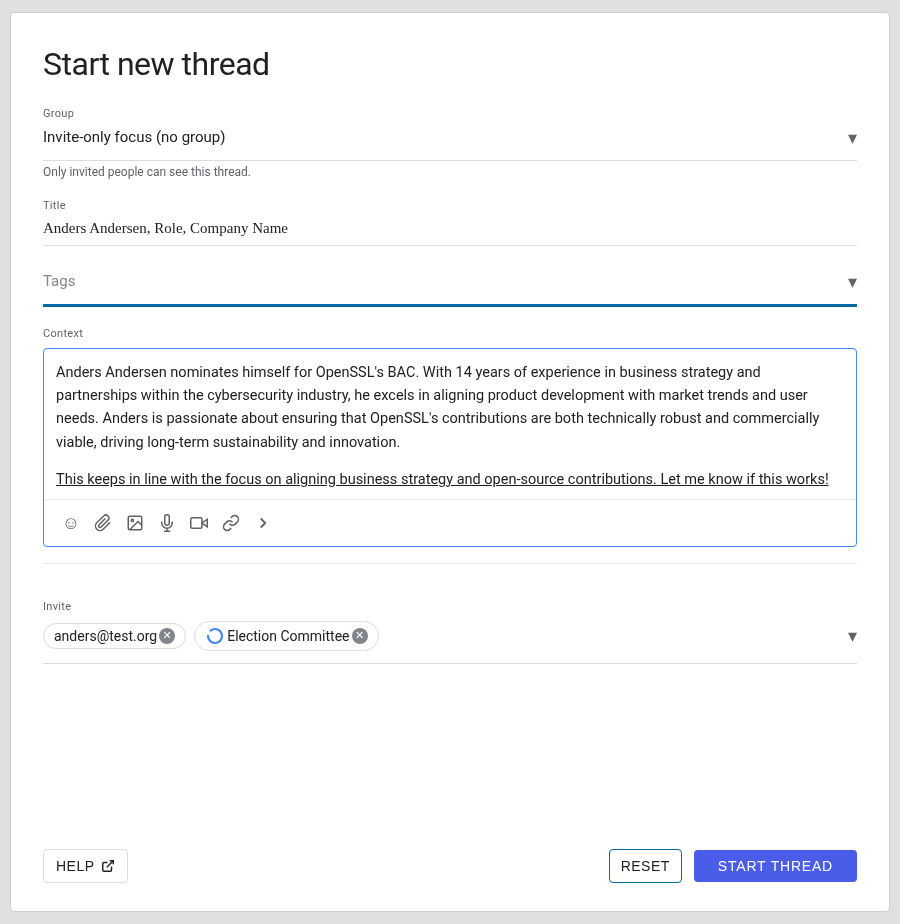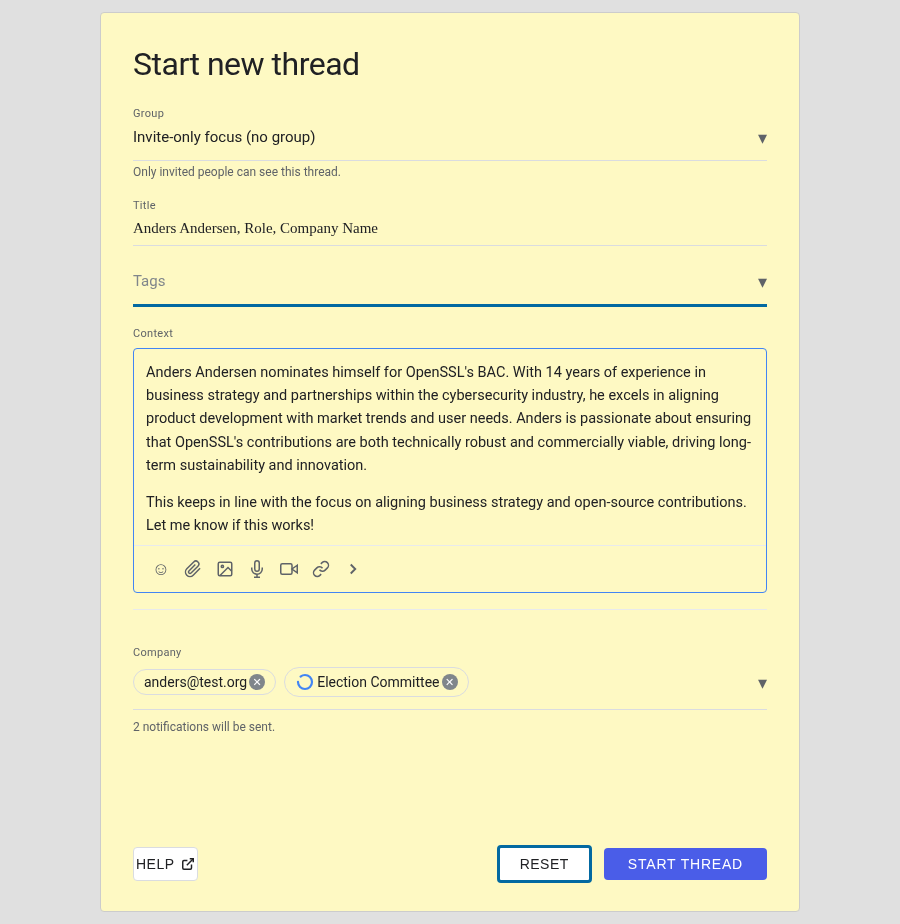--- a/index.html
+++ b/index.html
@@ -6,24 +6,24 @@
     body {
       font-family: 'Roboto', Arial, sans-serif;
       background: #e0e0e0;
       display: flex;
       justify-content: center;
       align-items: center;
       min-height: 100vh;
       padding: 10px;
     }
     .modal {
-      background: #fef9c3;
+      background: #ffffff;
       border: 1px solid #ccc;
       border-radius: 4px;
-      width: 700px;
+      width: 880px;
       min-height: 900px;
       padding: 32px 32px 28px 32px;
       display: flex;
       flex-direction: column;
       gap: 0;
     }
     .page-title {
       font-size: 32px;
       font-weight: 400;
       color: #202124;
@@ -105,20 +105,21 @@
     .context-text {
       font-size: 14.5px;
       color: #202124;
       line-height: 1.6;
       margin-bottom: 14px;
     }
     .context-text2 {
       font-size: 14.5px;
       color: #202124;
       line-height: 1.6;
+      text-decoration: underline;
     }
     .editor-box {
       border: 1px solid #4285f4;
       border-radius: 4px;
       margin-top: 4px;
       padding: 0;
     }
     .editor-content {
       padding: 12px 12px 8px 12px;
       min-height: 60px;
@@ -211,37 +212,37 @@
       margin-top: auto;
       padding-top: 12px;
     }
     .help-button {
       display: flex;
       align-items: center;
       gap: 6px;
       border: 1px solid #dadce0;
       background: #fff;
       border-radius: 4px;
-      padding: 8px 2px;
+      padding: 8px 12px;
       font-size: 14px;
       font-weight: 500;
       color: #202124;
       cursor: pointer;
       letter-spacing: 0.5px;
     }
     .footer-right {
       display: flex;
       gap: 12px;
       align-items: center;
     }
     .reset-button {
-      border: 3px solid #0369a1;
+      border: 1px solid #0369a1;
       background: #fff;
       border-radius: 4px;
-      padding: 8px 20px;
+      padding: 8px 11px;
       font-size: 14px;
       font-weight: 500;
       color: #202124;
       cursor: pointer;
       letter-spacing: 0.5px;
     }
     .start-button {
       background: #4a5de8;
       color: #fff;
       border: none;
@@ -333,42 +334,41 @@
               <polyline points="9 18 15 12 9 6"></polyline>
             </svg>
         </span>
       </div>
     </div>
   </div>
 
   <hr class="divider">
 
   <div class="invite-section">
-    <div class="invite-label">Company</div>
+    <div class="invite-label">Invite</div>
     <div class="invite-row">
 
       <div class="invite-chip">
         <span>anders@test.org</span>
         <span class="chip-close">✕</span>
       </div>
 
       <div class="invite-chip">
         <span class="chip-icon" style="display:flex;align-items:center;justify-content:center;">
           <svg width="18" height="18" viewBox="0 0 18 18" fill="none">
             <circle cx="9" cy="9" r="7" stroke="#4285f4" stroke-width="2.2" stroke-dasharray="22 6" stroke-linecap="round"></circle>
           </svg>
         </span>
         <span>Election Committee</span>
         <span class="chip-close">✕</span>
       </div>
       <span class="invite-chevron">▾</span>
     </div>
   </div>
 
-  <div class="notifications-hint">2 notifications will be sent.</div>
 
   <div class="footer">
     <button class="help-button">
       <span>HELP</span>
       <svg width="14" height="14" viewBox="0 0 24 24" fill="none" stroke="currentColor" stroke-width="2.5">
           <path d="M18 13v6a2 2 0 0 1-2 2H5a2 2 0 0 1-2-2V8a2 2 0 0 1 2-2h6"></path>
           <polyline points="15 3 21 3 21 9"></polyline>
           <line x1="10" y1="14" x2="21" y2="3"></line>
         </svg>
     </button>

